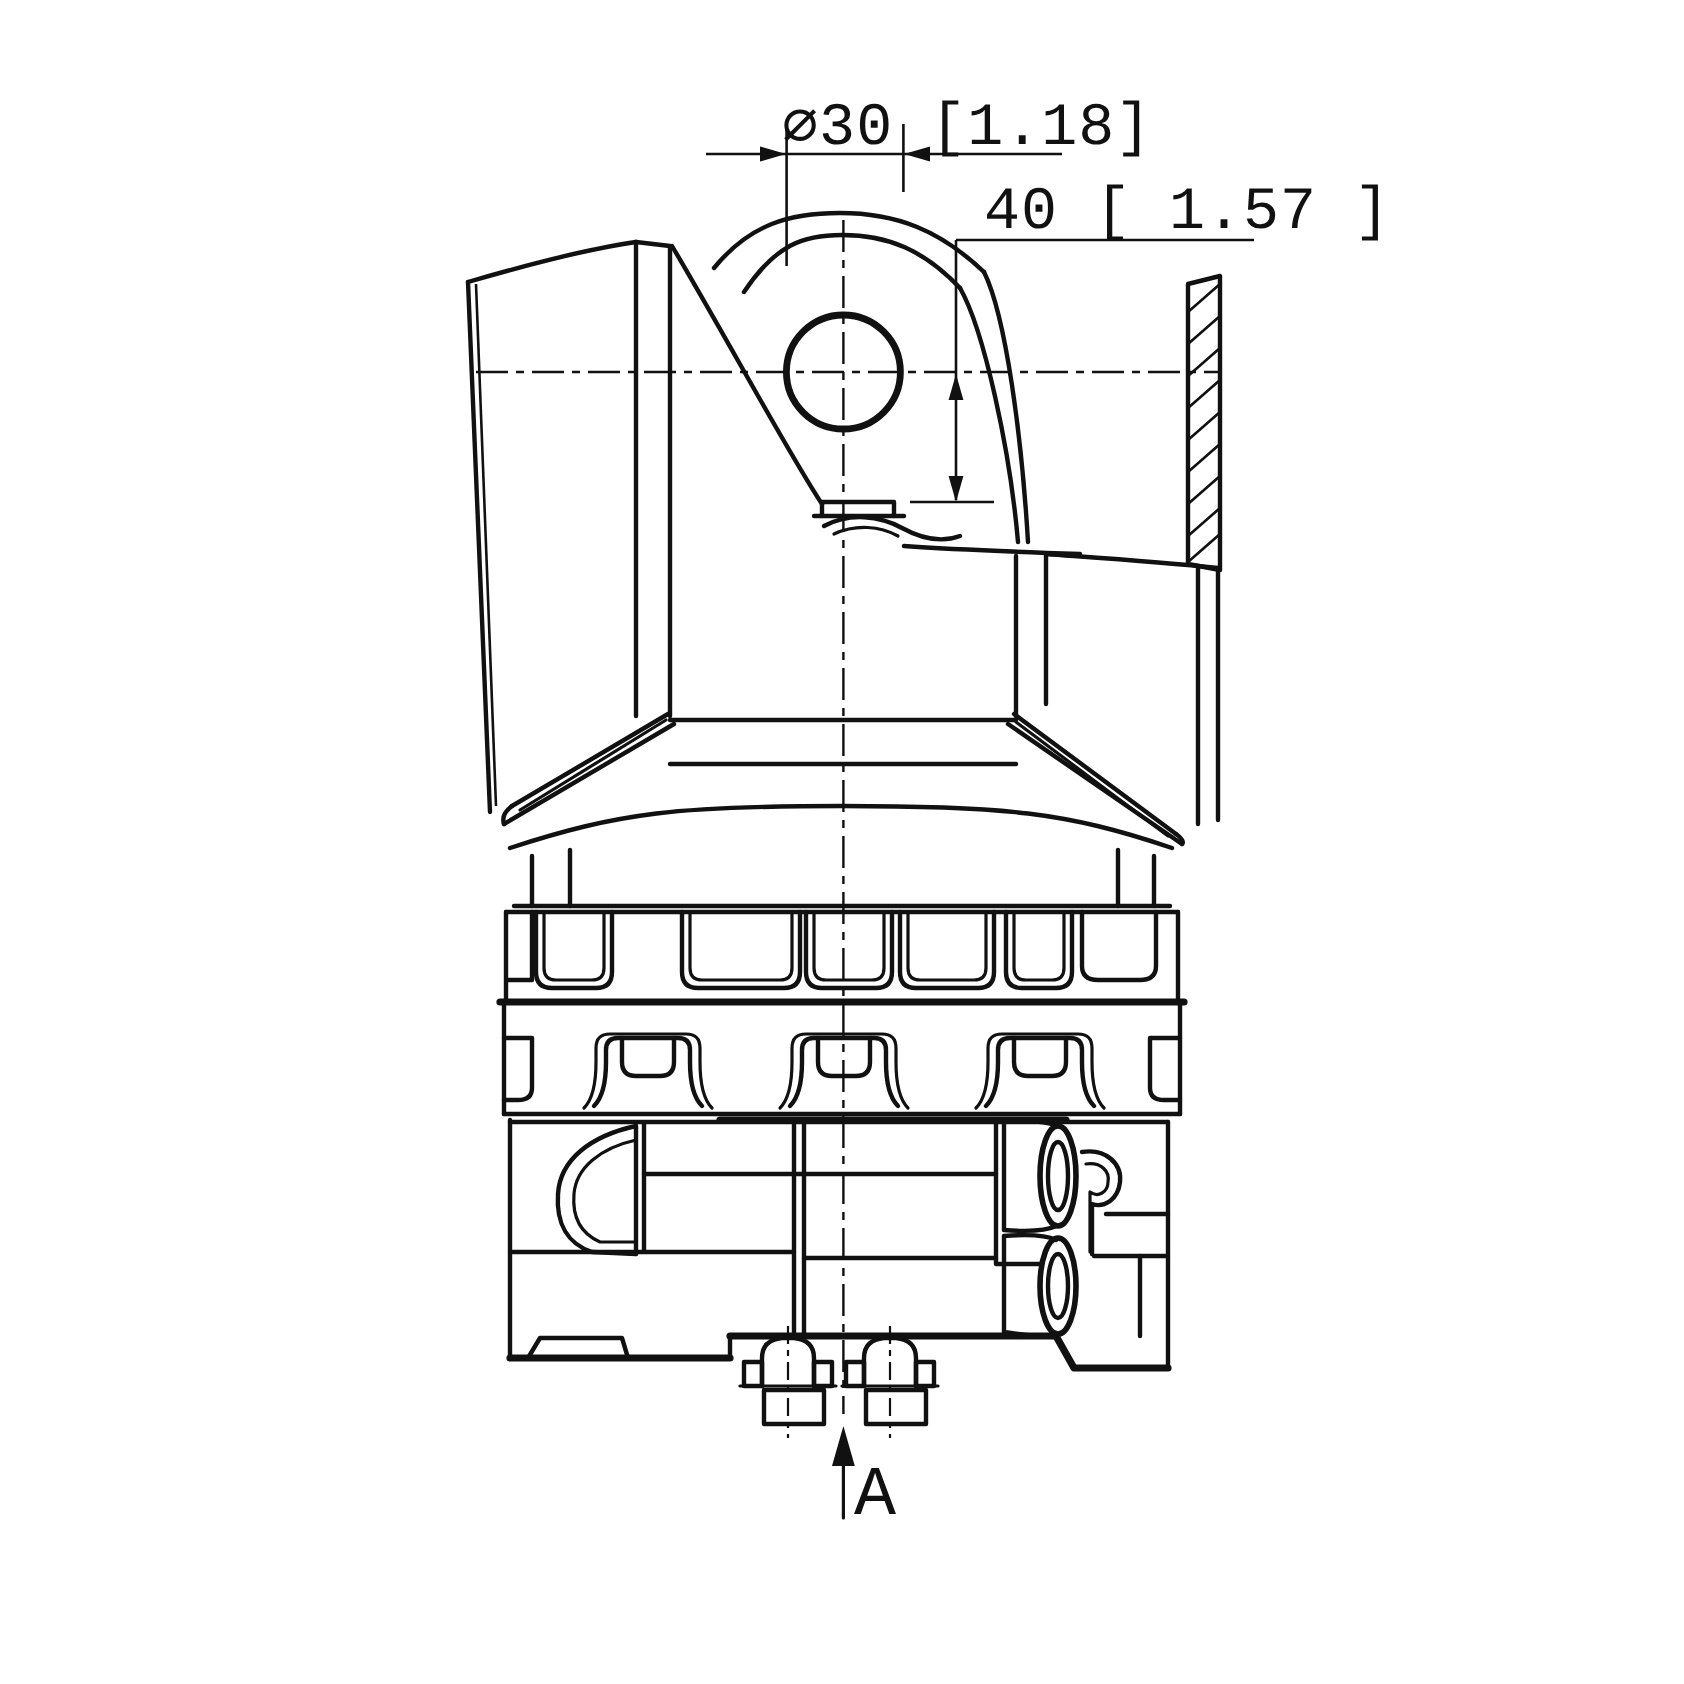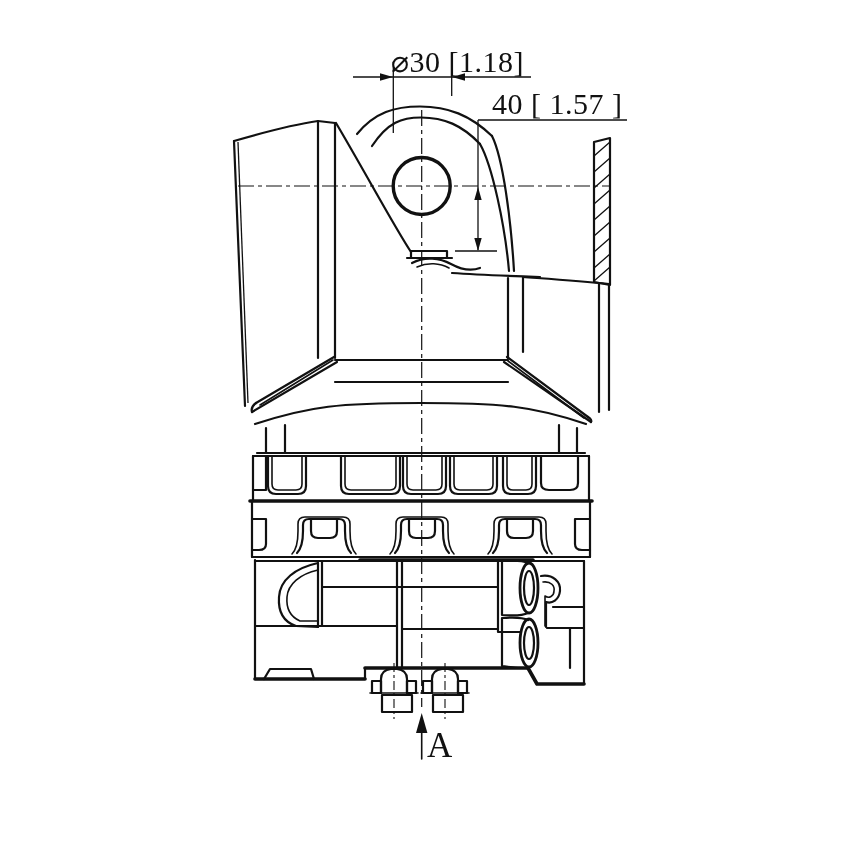--- a/index.html
+++ b/index.html
@@ -1,17 +1,17 @@
 <!DOCTYPE html>
 <html><head>
 <meta charset="utf-8">
 <style>
   html,body{margin:0;padding:0;background:#ffffff;}
   .stage{position:relative;width:842px;height:842px;background:#ffffff;overflow:hidden;
-         font-family:Liberation Serif, serif;}
+         font-family:Liberation Mono, monospace;}
   svg{position:absolute;left:0;top:0;}
   .ln{fill:none;stroke:#111111;stroke-width:2.2;stroke-linecap:round;stroke-linejoin:round;}
   .md{fill:none;stroke:#111111;stroke-width:1.6;stroke-linecap:round;stroke-linejoin:round;}
   .hv{fill:none;stroke:#111111;stroke-width:3.6;stroke-linecap:round;stroke-linejoin:round;}
   .th{fill:none;stroke:#111111;stroke-width:1.3;stroke-linecap:butt;}
   .cl{fill:none;stroke:#111111;stroke-width:1.2;stroke-dasharray:16 4 4 4;stroke-linecap:butt;}
   .cs{fill:none;stroke:#111111;stroke-width:1.1;stroke-dasharray:9 3 3 3;stroke-linecap:butt;}
   .ah{fill:#111111;stroke:none;}
   .dim-text{font-size:30px;fill:#111111;letter-spacing:0.5px;}
   .view-text{font-size:35px;fill:#111111;}

